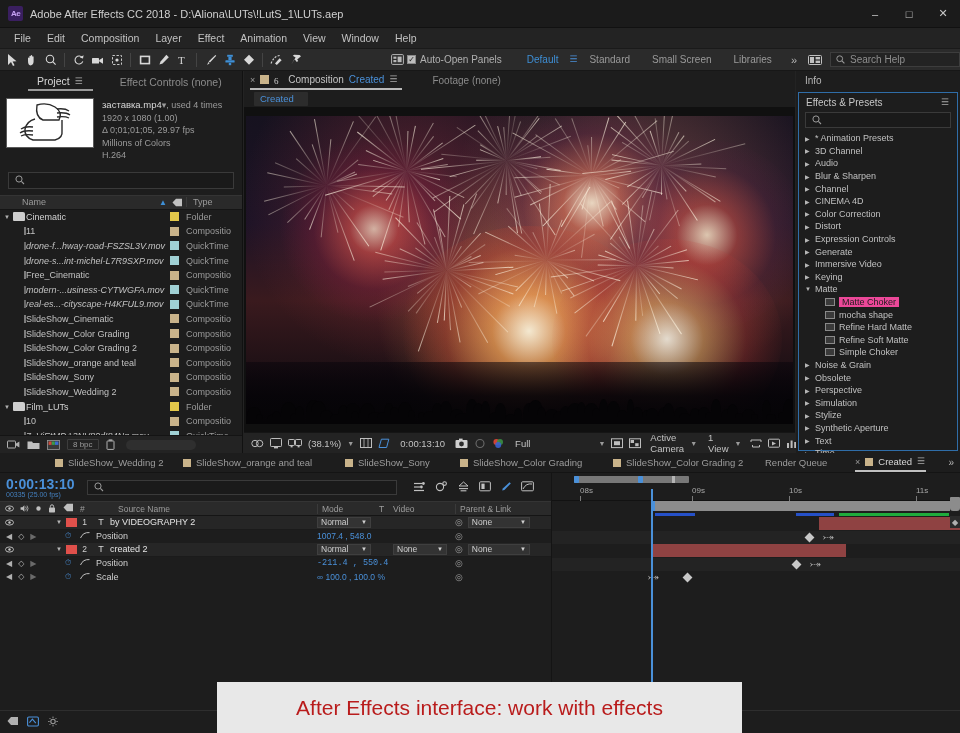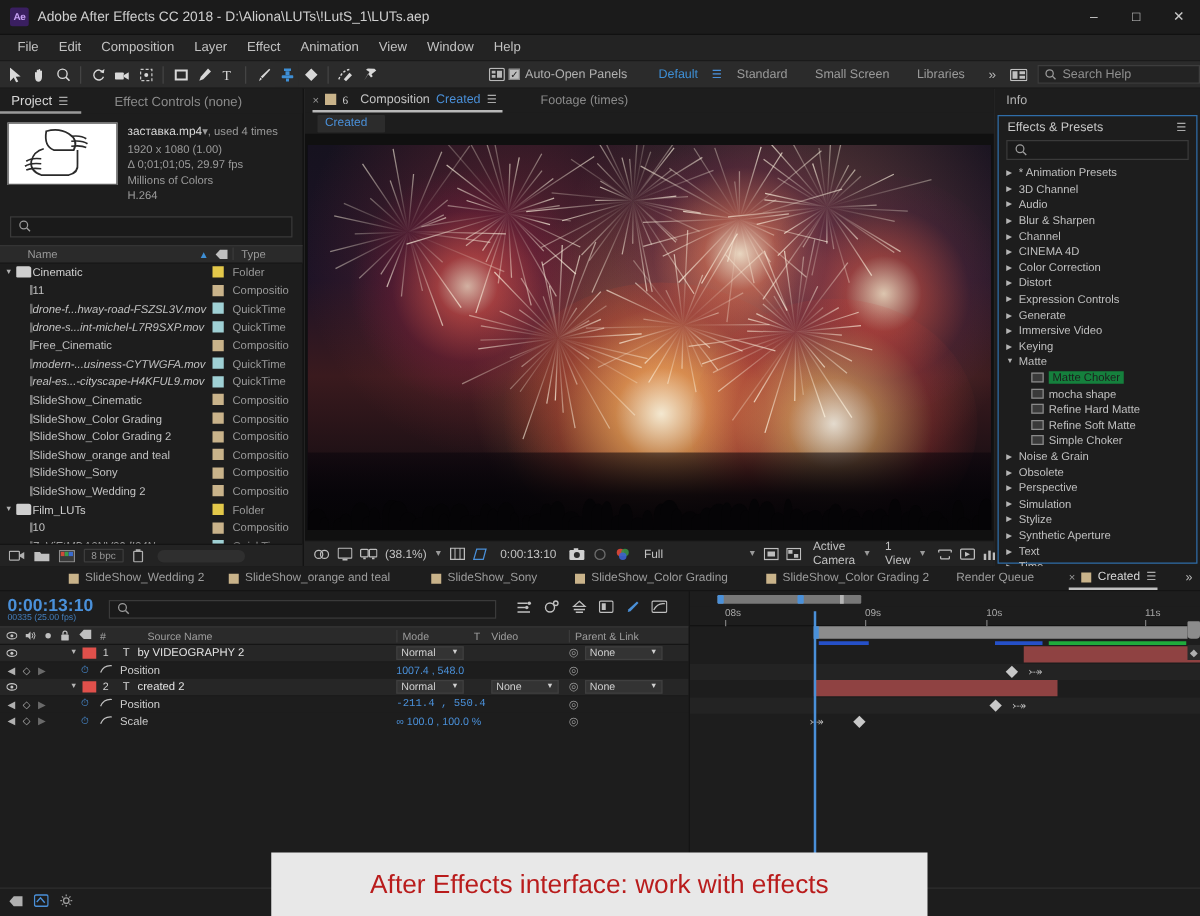--- a/index.html
+++ b/index.html
@@ -58,21 +58,21 @@
   .ws-label { color: #9a9a9a; font-size: 10px; padding: 0 11px; line-height: 22px; }
   .ws-label.sel { color: #3e8fd6; }
   .search-help {
     display: flex; align-items: center; gap: 5px; background: #232323;
     border: 1px solid #3d3d3d; height: 15px; width: 130px; padding: 0 5px; margin-left: 6px;
   }
   .search-help span { color: #8f8f8f; font-size: 10px; }
 
   
   .workspace { position: absolute; top: 71px; left: 0; width: 960px; height: 382px; }
-  .panel-tabs { height: 20px; display: flex; align-items: flex-end; background: #1d1d1d; }
+  .panel-tabs { height: 20px; display: flex; align-items: flex-end; background: #1d1d1d; padding-left: 28px; }
   .ptab {
     font-size: 10.5px; color: #b5b5b5; padding: 0 9px; height: 18px; line-height: 18px;
     display: flex; align-items: center; gap: 5px;
   }
   .ptab.active { color: #d6d6d6; border-bottom: 2px solid #9a9a9a; }
   .ptab.inactive { color: #8b8b8b; }
   .hamb { display: inline-block; width: 9px; color: #aaa; font-size: 9px; line-height: 1; }
 
   
   .project-panel {
@@ -195,21 +195,21 @@
   .fx-head { height: 18px; display: flex; align-items: center; padding: 0 7px; font-size: 10px; color: #c6c6c6; }
   .fx-search {
     margin: 1px 6px 0 6px; height: 16px; background: #1a1a1a; border: 1px solid #3a3a3a;
     display: flex; align-items: center; padding: 0 6px;
   }
   .fx-list { margin-top: 4px; overflow: hidden; }
   .fx-row { height: 12.6px; display: flex; align-items: center; font-size: 9px; color: #c0c0c0; padding-left: 6px; }
   .fx-row .tri { width: 10px; color: #b5b5b5; font-size: 6px; }
   .fx-row.child { padding-left: 26px; }
   .fx-row.child .fxico { margin-right: 4px; }
-  .fx-row.sel .lbl { background: #15803d; color: #1d1d1d; padding: 0 3px; }
+  .fx-row.sel .lbl { background: #ec4899; color: #1d1d1d; padding: 0 3px; }
   .fxico { width: 10px; height: 8px; border: 1px solid #8a8a8a; background: #3a3a3a; display: inline-block; flex: none; }
 
   
   .timeline { position: absolute; top: 453px; left: 0; width: 960px; height: 257px; background: #1d1d1d; }
   .tl-tabs {
     height: 20px; background: #1d1d1d; display: flex; align-items: center; position: relative;
     border-bottom: 1px solid #141414;
   }
   .tl-tab { display: flex; align-items: center; gap: 5px; font-size: 9.5px; color: #9d9d9d; position: absolute; height: 19px; }
   .tl-tab .sw { width: 8px; height: 8px; background: #c9b38a; }
@@ -744,21 +744,21 @@
         <div class="comp-tab">
           <span class="tab-x">×</span>
           <span class="tabsw"></span>
           <svg width="9" height="10" viewBox="0 0 9 10">
               <text x="0" y="8.5" font-size="9" font-family="serif" fill="#cfcfcf">6</text>
             </svg>
           <span>Composition</span>
           <span class="tab-accent">Created</span>
           <span class="hamb">☰</span>
         </div>
-        <div class="comp-tab2">Footage (times)</div>
+        <div class="comp-tab2">Footage (none)</div>
       </div>
       <div class="comp-crumb">
         <span class="crumb-chip">Created</span>
       </div>
 
       <div class="viewer">
         <div class="canvas">
           <div class="fw-sky"></div>
           <div class="burst b1"></div>
           <div class="burst b2"></div>

